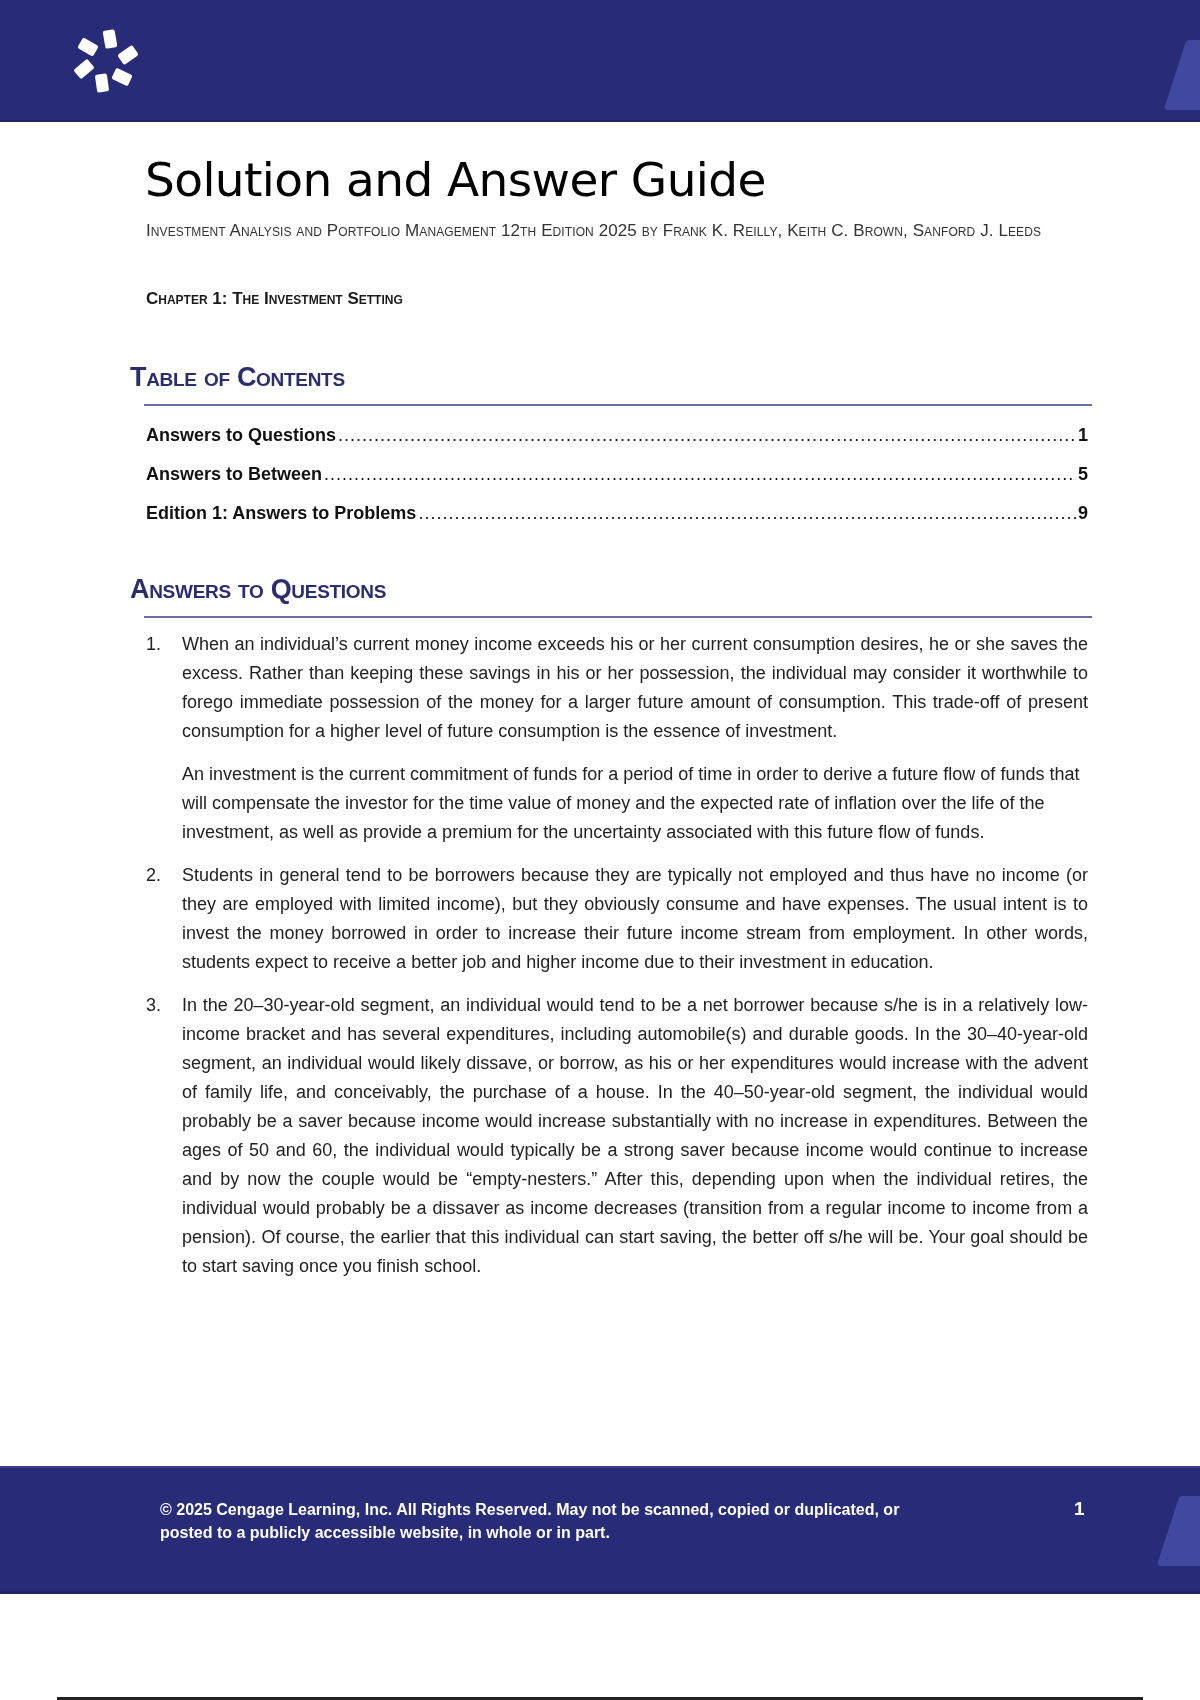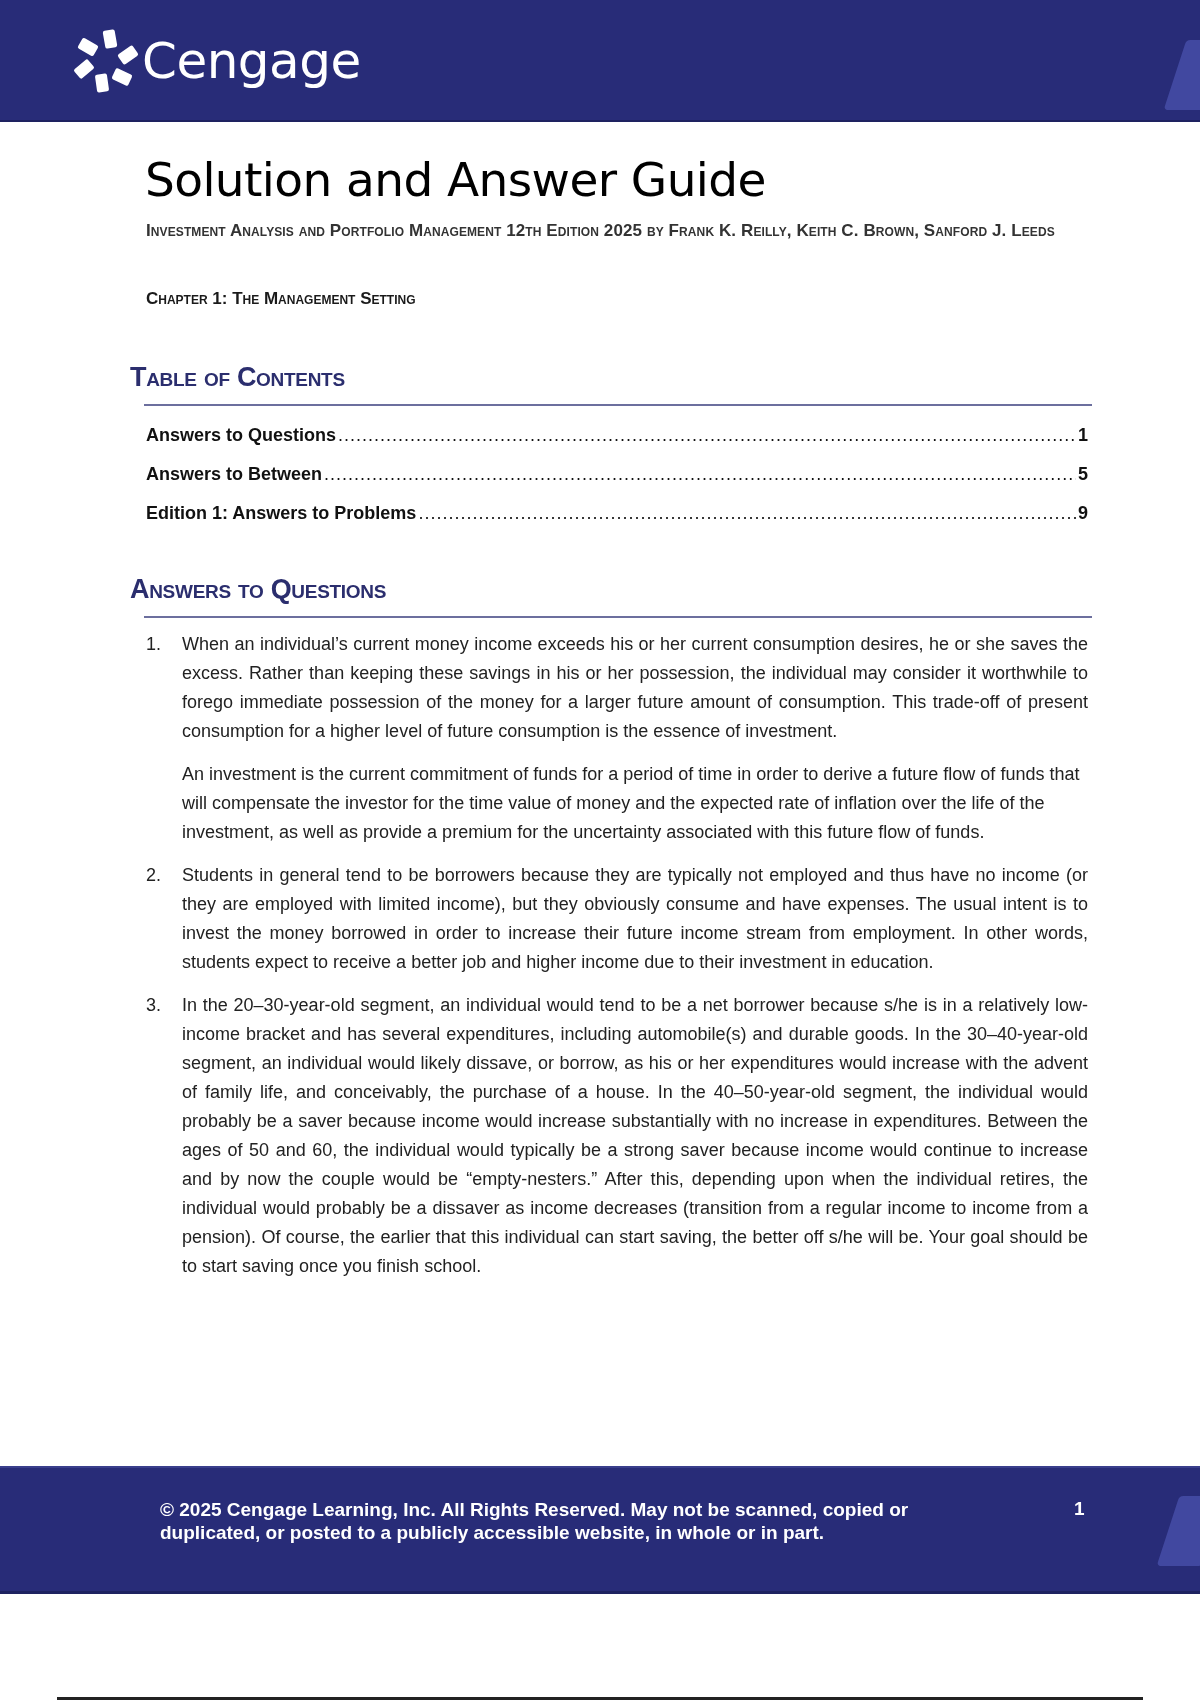--- a/index.html
+++ b/index.html
@@ -25,21 +25,21 @@
       transform: skewX(-18deg); border-radius: 4px;
     }
 
     .title {
       position: absolute; left: 145px; top: 152px;
       font-family: "DejaVu Sans", sans-serif; font-size: 47px; color: #000000;
       font-weight: 400; letter-spacing: -0.6px; line-height: 56px;
     }
     .subtitle {
       position: absolute; left: 146px; top: 216px; width: 950px;
-      font-size: 17px; color: #333; line-height: 29px; font-variant: small-caps; letter-spacing: 0.1px; font-weight: bold;
+      font-size: 17px; color: #333; line-height: 29px; font-variant: small-caps; letter-spacing: 0.1px;
     }
     .chapter {
       position: absolute; left: 146px; top: 289px;
       font-size: 17px; font-weight: bold; color: #1a1a1a; font-variant: small-caps;
     }
 
     .section-heading {
       position: absolute; left: 130px;
       font-size: 27px; font-weight: bold; color: #2b2e6e; font-variant: small-caps; letter-spacing: -0.3px;
     }
@@ -69,21 +69,21 @@
     .q-para:last-child { margin-bottom: 0; }
     .q-para.left { text-align: left; }
 
     .footer-band {
       position: absolute; left: 0; top: 1466px; width: 1200px; height: 128px;
       background: #282c78; overflow: hidden; border-top: 2px solid #3a3f8c;
       border-bottom: 3px solid #1e2260;
     }
     .footer-text {
       position: absolute; left: 160px; top: 30px; width: 790px;
-      color: #ffffff; font-size: 19px; font-weight: bold; line-height: 23px;
+      color: #ffffff; font-size: 16px; font-weight: bold; line-height: 23px;
     }
     .page-num {
       position: absolute; left: 1074px; top: 30px; color: #ffffff;
       font-size: 19px; font-weight: bold;
     }
 
     .bottom-rule {
       position: absolute; left: 57px; top: 1697px; width: 1086px; height: 3px; background: #222;
     }
   </style>
@@ -93,28 +93,27 @@
 <div class="header-band">
   <div class="logo">
     <div class="logo-mark">
       <span style="left:8px; top:10px; transform:rotate(-60deg);"></span>
       <span style="left:30px; top:2px; transform:rotate(-10deg);"></span>
       <span style="left:48px; top:18px; transform:rotate(55deg);"></span>
       <span style="left:42px; top:40px; transform:rotate(-65deg);"></span>
       <span style="left:22px; top:46px; transform:rotate(-8deg);"></span>
       <span style="left:4px; top:32px; transform:rotate(50deg);"></span>
     </div>
-    <span class="logo-word">Cengage</span>
   </div>
   <div class="deco-shape" style="left:1175px; top:40px;"></div>
 </div>
 
 <h1 class="title">Solution and Answer Guide</h1>
 <div class="subtitle">Investment Analysis and Portfolio Management 12th Edition 2025 by Frank K. Reilly, Keith C. Brown, Sanford J. Leeds</div>
-<div class="chapter">Chapter 1: The Management Setting</div>
+<div class="chapter">Chapter 1: The Investment Setting</div>
 
 <h2 class="section-heading" style="top:362px;">Table of Contents</h2>
 <div class="rule" style="top:404px;"></div>
 
 <div class="toc-row" style="top:425px;">
   <span class="toc-label">Answers to Questions</span>
   <span class="toc-dots"></span>
   <span class="toc-page">1</span>
 </div>
 <div class="toc-row" style="top:464px;">

